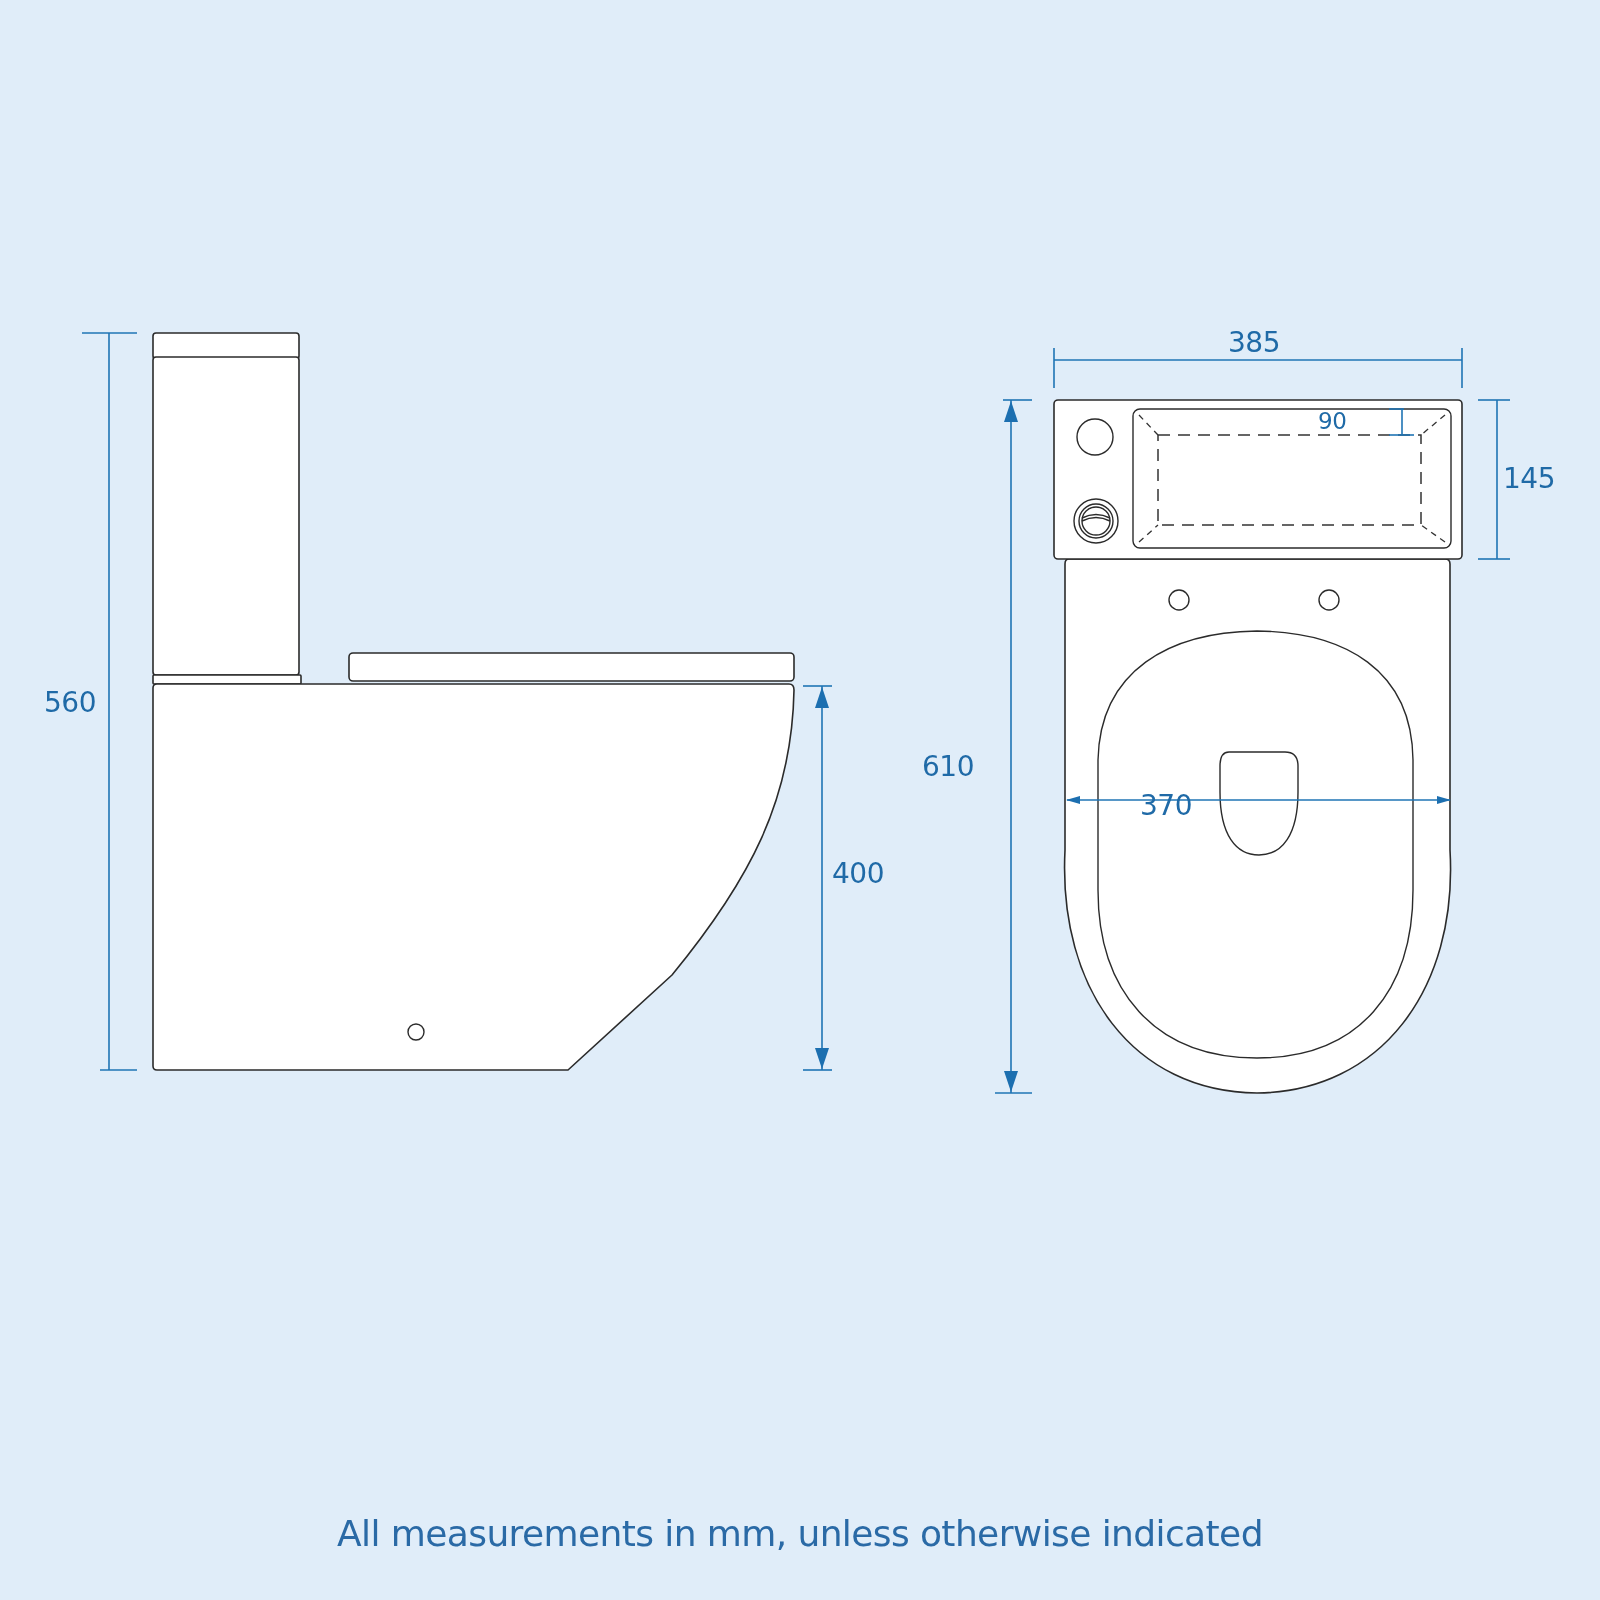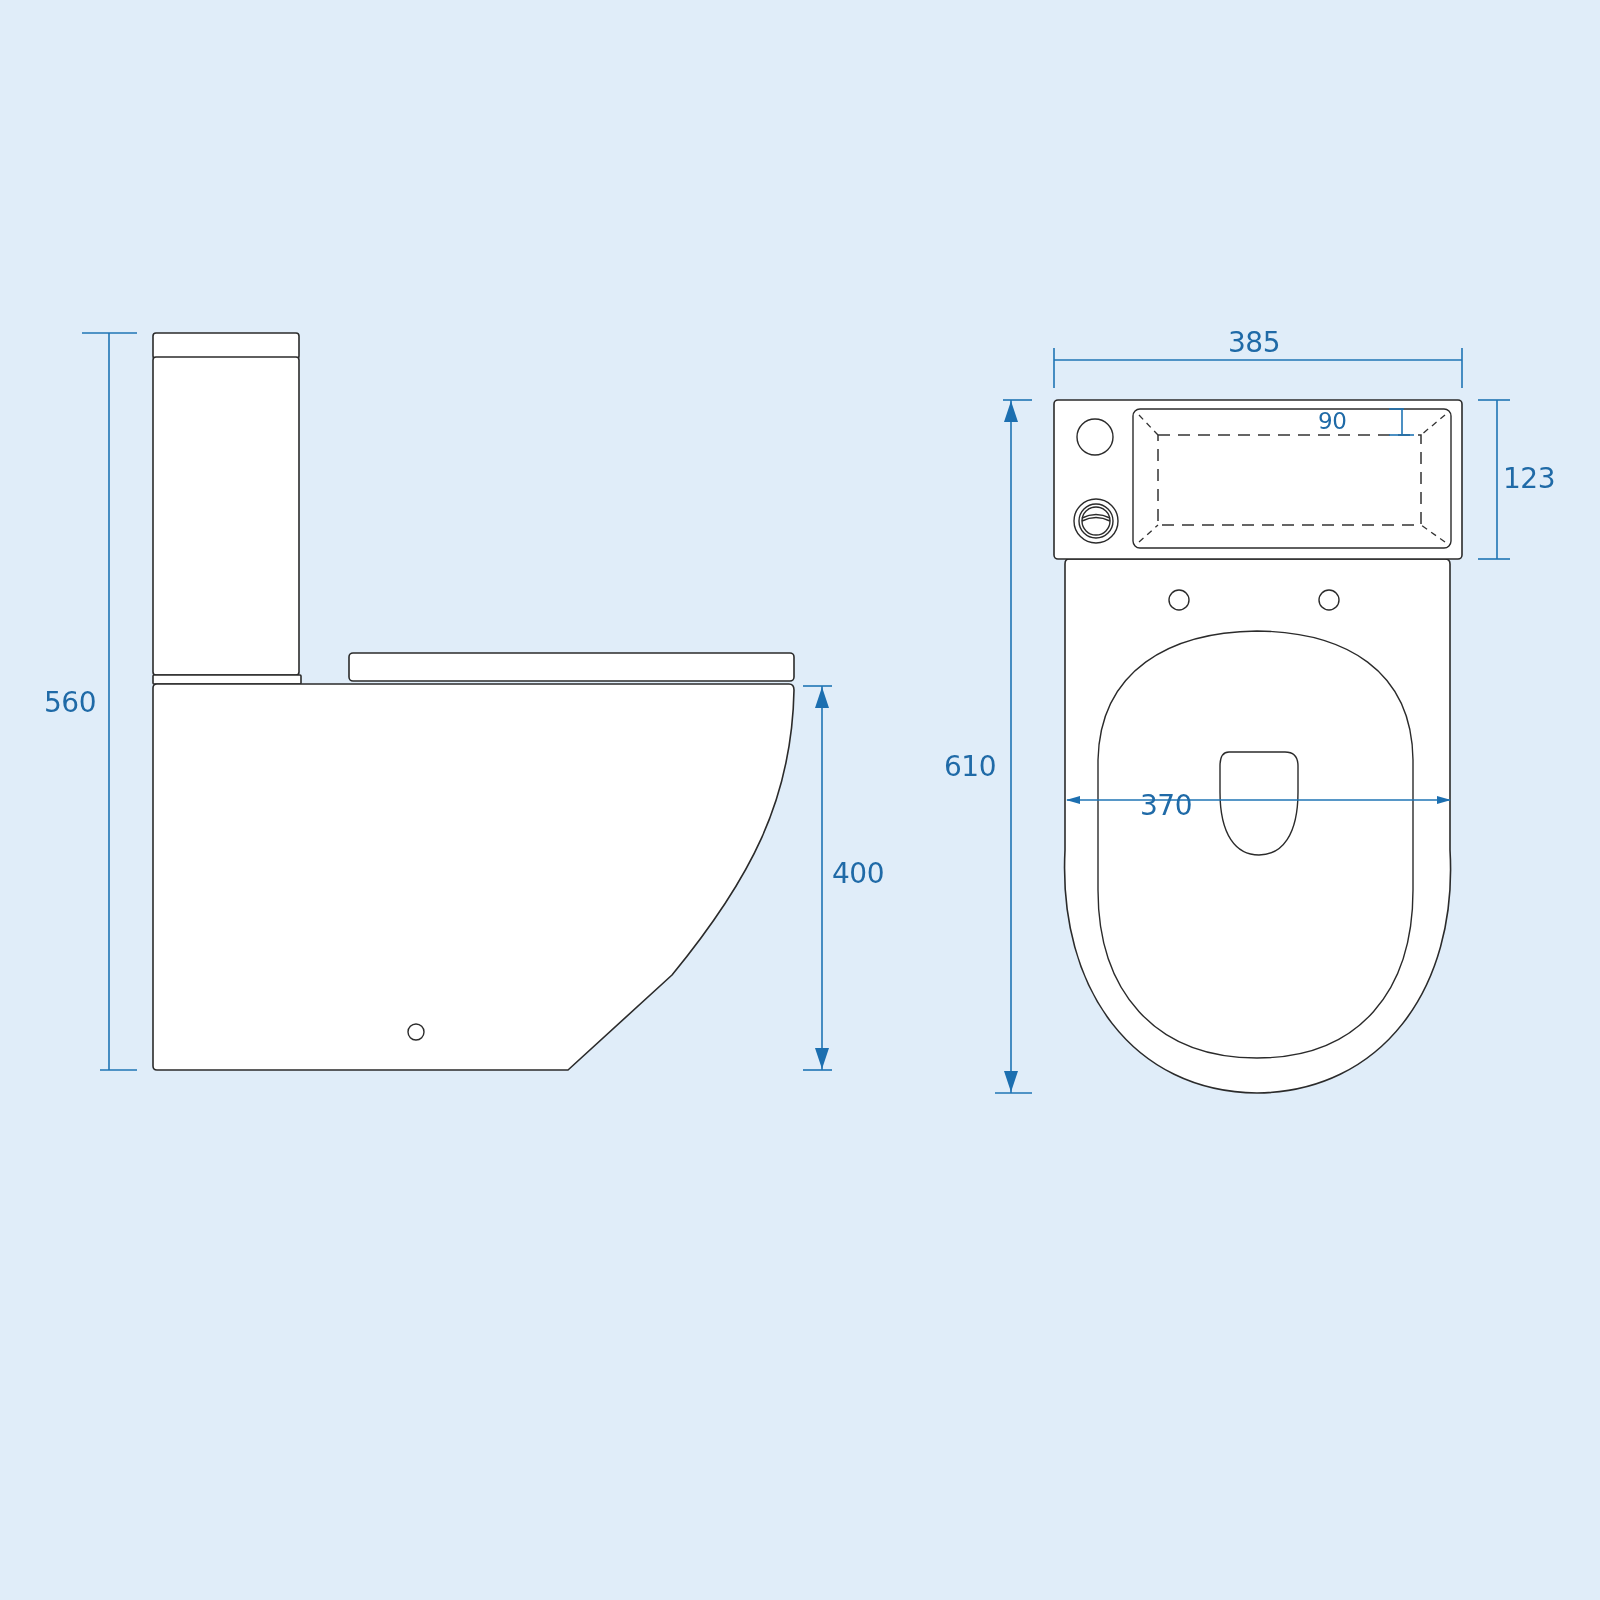--- a/index.html
+++ b/index.html
@@ -190,18 +190,19 @@
 
       <line class="dim-line" x1="1067" y1="800" x2="1450" y2="800"></line>
       <polygon class="dim-arrow" points="1066,800 1080,796 1080,804"></polygon>
       <polygon class="dim-arrow" points="1451,800 1437,796 1437,804"></polygon>
     </g>
   </svg>
 
   <div class="dim-label" style="left:44px; top:689px;">560</div>
   <div class="dim-label" style="left:832px; top:860px;text-align:right;">400</div>
   <div class="dim-label" style="left:1228px; top:329px;text-align:right;">385</div>
-  <div class="dim-label" style="left:1503px; top:465px;">123</div>
+  <div class="dim-label" style="left:1503px; top:465px;">145</div>
   <div class="dim-label small" style="left:1318px; top:410px;">90</div>
-  <div class="dim-label" style="left:944px; top:753px;">610</div>
+  <div class="dim-label" style="left:922px; top:753px;">610</div>
   <div class="dim-label" style="left:1140px; top:762px;margin-top:30px;">370</div>
 
+  <div class="footnote">All measurements in mm, unless otherwise indicated</div>
 </div>
 
 </body></html>

